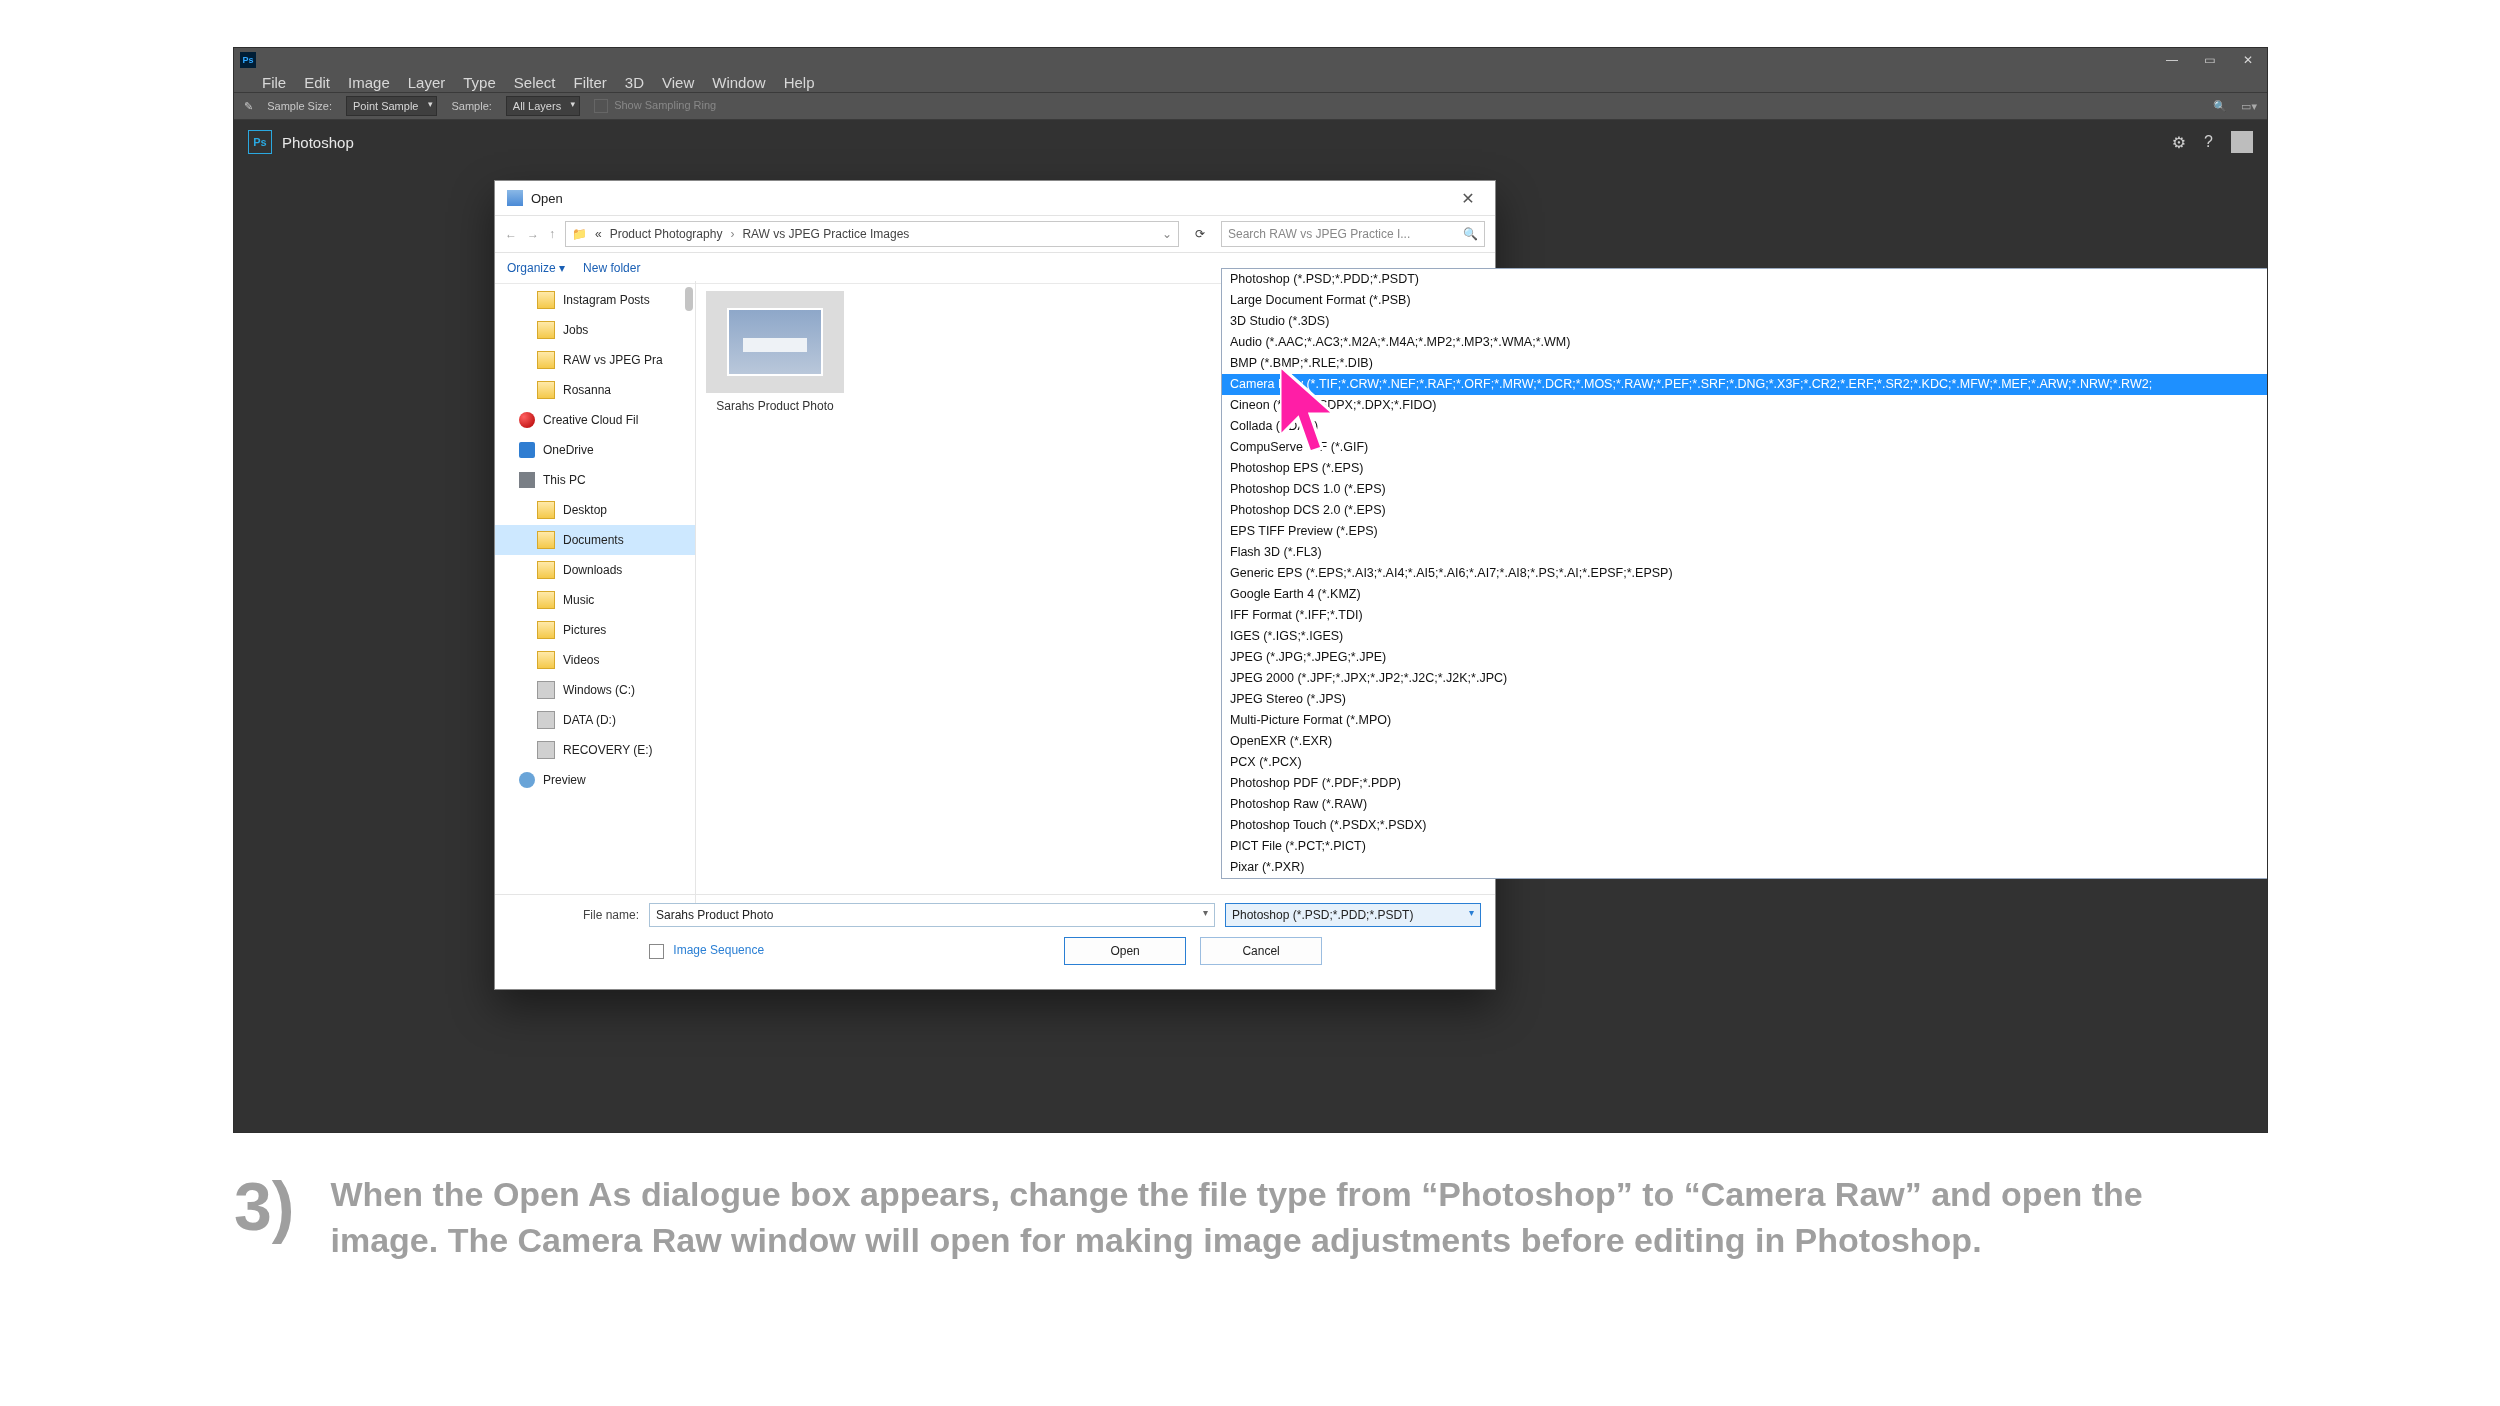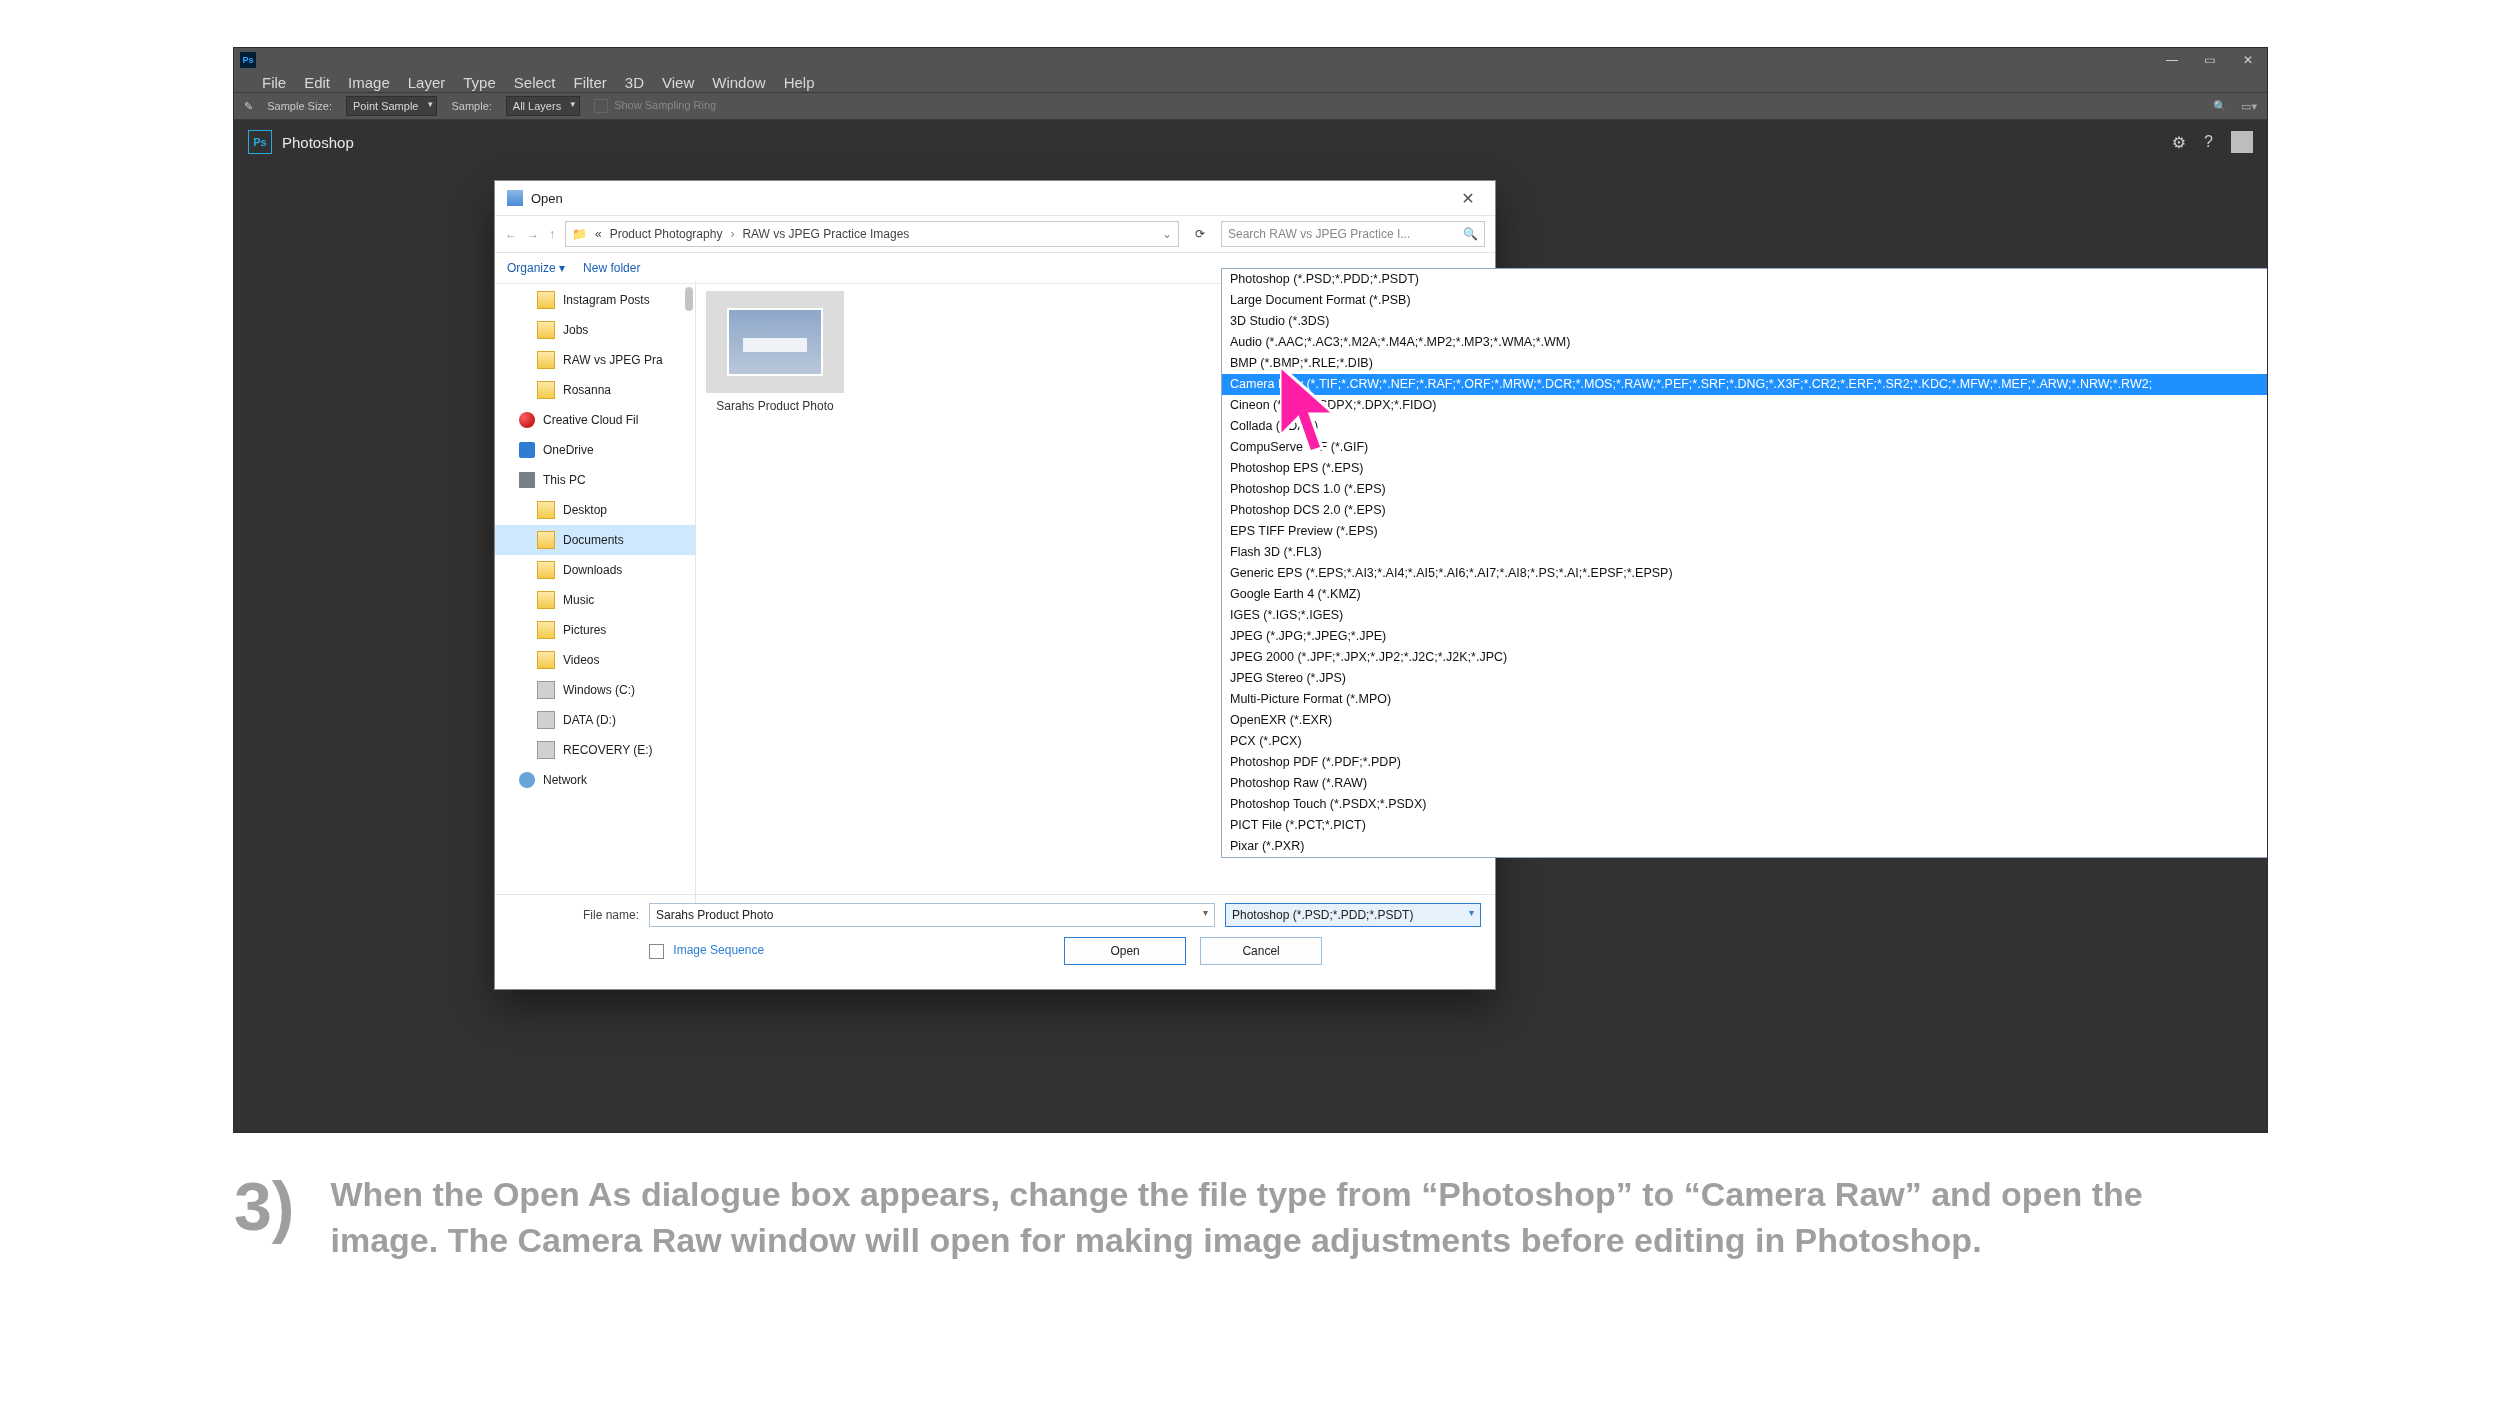--- a/index.html
+++ b/index.html
@@ -467,20 +467,21 @@
         <div class="ft-item">Cineon (*.CIN;*.SDPX;*.DPX;*.FIDO)</div>
         <div class="ft-item">Collada (*.DAE)</div>
         <div class="ft-item">CompuServe GIF (*.GIF)</div>
         <div class="ft-item">Photoshop EPS (*.EPS)</div>
         <div class="ft-item">Photoshop DCS 1.0 (*.EPS)</div>
         <div class="ft-item">Photoshop DCS 2.0 (*.EPS)</div>
         <div class="ft-item">EPS TIFF Preview (*.EPS)</div>
         <div class="ft-item">Flash 3D (*.FL3)</div>
         <div class="ft-item">Generic EPS (*.EPS;*.AI3;*.AI4;*.AI5;*.AI6;*.AI7;*.AI8;*.PS;*.AI;*.EPSF;*.EPSP)</div>
         <div class="ft-item">Google Earth 4 (*.KMZ)</div>
+        <div class="ft-item">IFF Format (*.IFF;*.TDI)</div>
         <div class="ft-item">IGES (*.IGS;*.IGES)</div>
         <div class="ft-item">JPEG (*.JPG;*.JPEG;*.JPE)</div>
         <div class="ft-item">JPEG 2000 (*.JPF;*.JPX;*.JP2;*.J2C;*.J2K;*.JPC)</div>
         <div class="ft-item">JPEG Stereo (*.JPS)</div>
         <div class="ft-item">Multi-Picture Format (*.MPO)</div>
         <div class="ft-item">OpenEXR (*.EXR)</div>
         <div class="ft-item">PCX (*.PCX)</div>
         <div class="ft-item">Photoshop PDF (*.PDF;*.PDP)</div>
         <div class="ft-item">Photoshop Raw (*.RAW)</div>
         <div class="ft-item">Photoshop Touch (*.PSDX;*.PSDX)</div>
@@ -581,21 +582,21 @@
             <div class="tree-item sub">
               <span class="ti-ico ico-drive"></span>
               <span>DATA (D:)</span>
             </div>
             <div class="tree-item sub">
               <span class="ti-ico ico-drive"></span>
               <span>RECOVERY (E:)</span>
             </div>
             <div class="tree-item">
               <span class="ti-ico ico-net"></span>
-              <span>Network</span>
+              <span>Preview</span>
             </div>
           </div>
         <div class="od-files">
           <div class="file-tile">
             <div class="file-thumb">
               <div class="file-thumb-inner"></div>
             </div>
             <div>Sarahs Product Photo</div>
           </div>
         </div>

